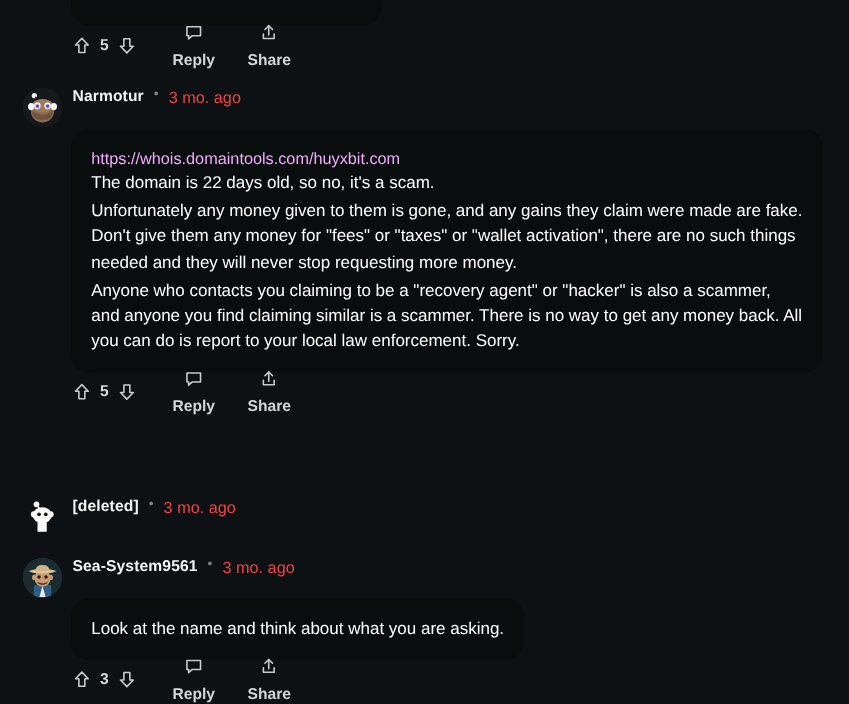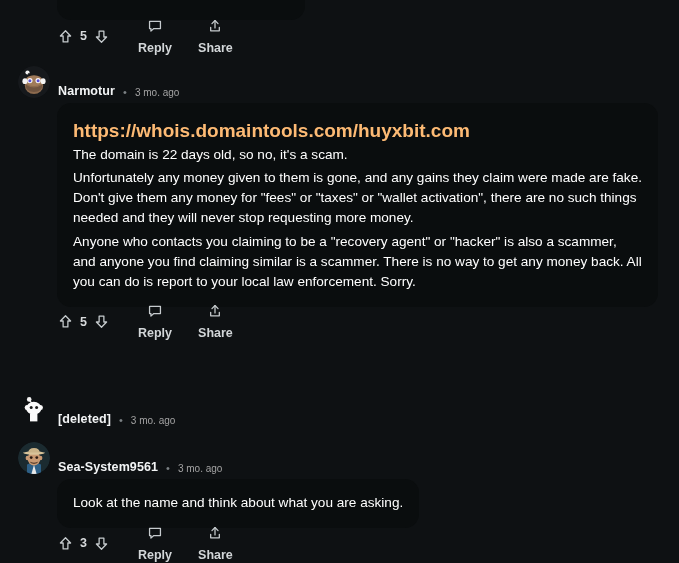--- a/index.html
+++ b/index.html
@@ -33,21 +33,21 @@
     height: 38px;
     background: #0a0d0e;
     border-radius: 14px;
   }
 
   
   .comment { position: absolute; left: 0; }
 
   .cmt-header {
     display: flex;
-    align-items: flex-end;
+    align-items: flex-start;
     gap: 8px;
     height: 28px;
     padding-left: 18px;
   }
 
   .avatar {
     width: 32px;
     height: 32px;
     flex: 0 0 32px;
     border-radius: 50%;
@@ -56,47 +56,46 @@
   }
   .avatar.plain { border-radius: 0; background: transparent; }
 
   .uname {
     font-size: 12.5px;
     font-weight: bold;
     color: #f2f4f5;
     letter-spacing: .1px;
   }
   .dot { color: #7c8285; font-size: 11px; line-height: 1; }
-  .ago { font-size: 10px; color: #a3a3a3; }
+  .ago { font-size: 13px; color: #ef4444; }
 
   
   .bubble {
     margin-left: 57px;
     background: #0a0d0e;
     border-radius: 14px;
     padding: 14px 16px 15px 16px;
     display: inline-block;
   }
   .bubble.wide { display: block; margin-right: 21px; }
 
   .bubble p {
     font-size: 13.6px;
     line-height: 1.48;
     color: #ffffff;
   }
   .bubble p + p { margin-top: 3px; }
 
   .link {
-    color: #fdba74;
+    color: #f0abfc;
     text-decoration: none;
-    font-size: 19px;
+    font-size: 13px;
     line-height: 1.48;
     display: inline-block;
     word-break: break-all;
-    font-weight: bold;
   }
 
   
   .actions {
     display: flex;
     align-items: center;
     height: 30px;
     margin-left: 55px;
     gap: 0;
   }

